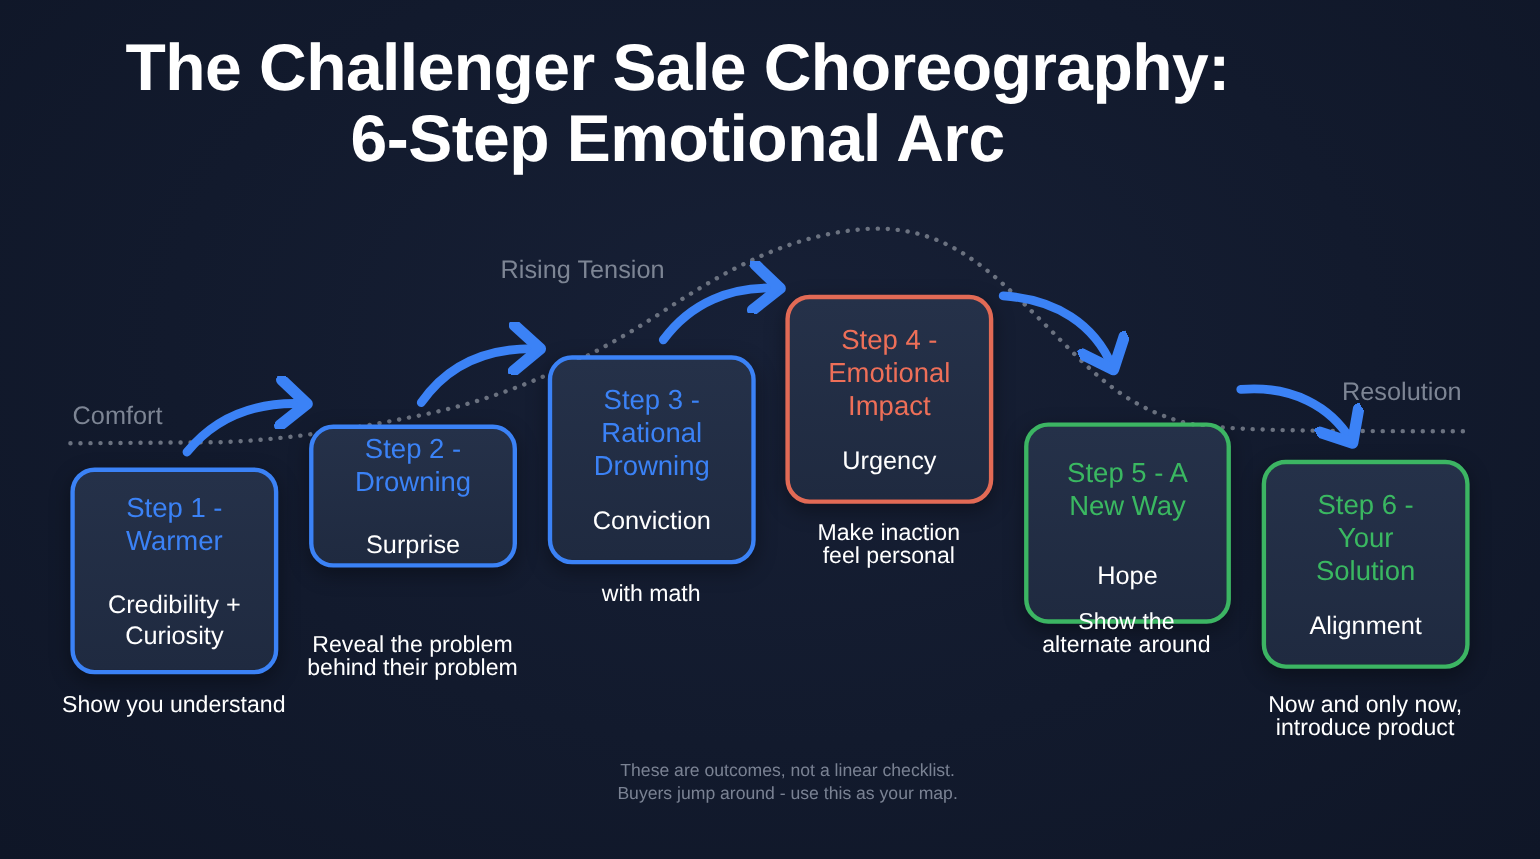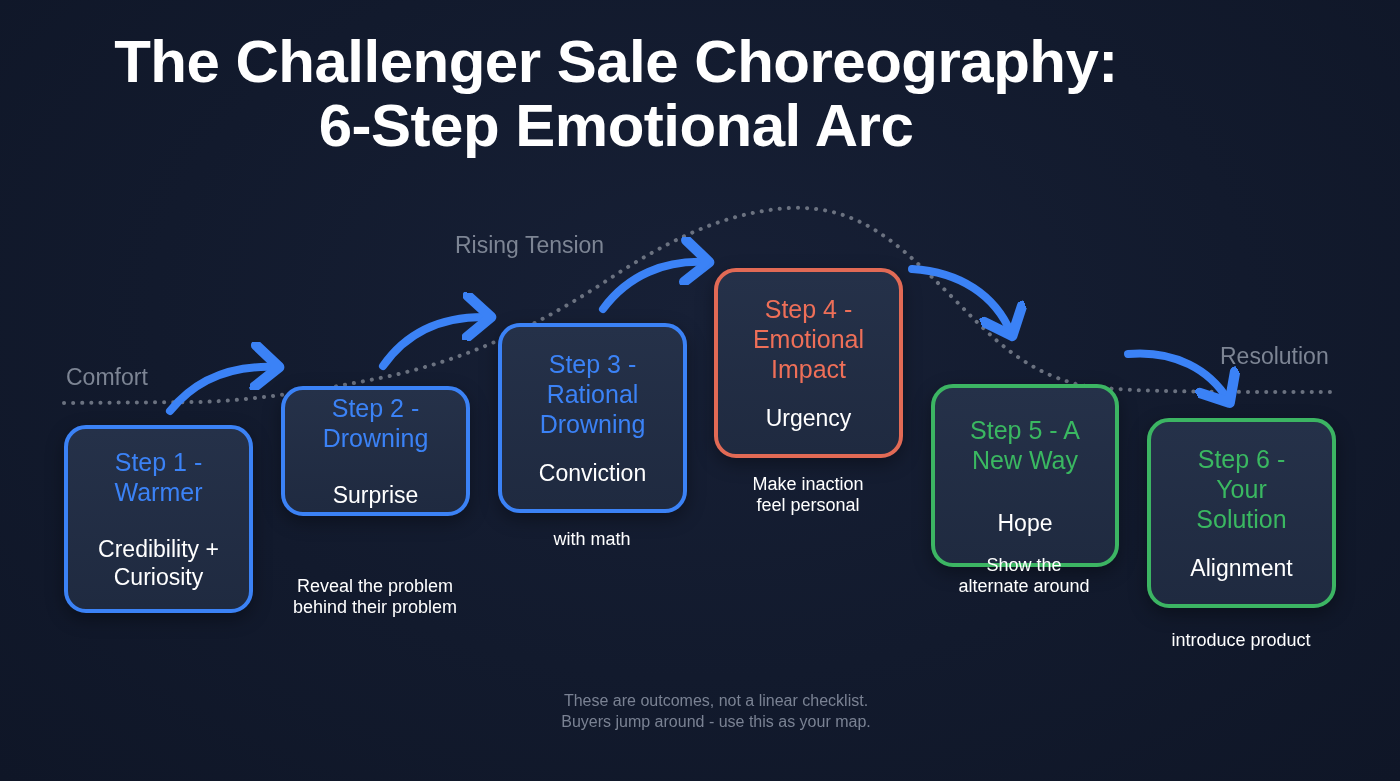--- a/index.html
+++ b/index.html
@@ -33,21 +33,21 @@
     .box .step-title {
       font-weight: 400; font-size: 25px; line-height: 30px;
     }
     .box.blue .step-title { color: #3b82f6; }
     .box.red .step-title { color: #ee6f58; }
     .box.green .step-title { color: #3ab861; }
     .box .emotion {
       margin-top: 28px; font-size: 23px; line-height: 28px; color: #ffffff;
     }
     .caption {
-      position: absolute; text-align: center; font-size: 18px; line-height: 21px;
+      position: absolute; text-align: center; font-size: 21px; line-height: 21px;
       color: #ffffff;
     }
     .footer {
       position: absolute; left: 16px; top: 690px; width: 1400px; text-align: center;
       font-size: 16px; line-height: 21px; color: #7a8293;
     }
     .footer span { display: block; }
   </style>
 </head>
 <body>
@@ -81,20 +81,21 @@
   <div class="step-title">
     <div>Step 1 -</div>
     <div>Warmer</div>
   </div>
   <div class="emotion">
     <div>Credibility +</div>
     <div>Curiosity</div>
   </div>
 </div>
 <div class="caption" style="left:48px; top:630px; width:220px;">
+  <div>Show you understand</div>
 </div>
 
 <div class="box blue" style="left:281px; top:386px; width:189px; height:130px;">
   <div class="step-title">
     <div>Step 2 -</div>
     <div>Drowning</div>
   </div>
   <div class="emotion">
     <div>Surprise</div>
   </div>
@@ -151,19 +152,20 @@
   <div class="step-title">
     <div>Step 6 -</div>
     <div>Your</div>
     <div>Solution</div>
   </div>
   <div class="emotion" style="margin-top:20px;">
     <div>Alignment</div>
   </div>
 </div>
 <div class="caption" style="left:1131px; top:630px; width:220px;">
+  <div>Now and only now,</div>
   <div>introduce product</div>
 </div>
 
 <div class="footer">
   <span>These are outcomes, not a linear checklist.</span>
   <span>Buyers jump around - use this as your map.</span>
 </div>
 
 </body></html>

